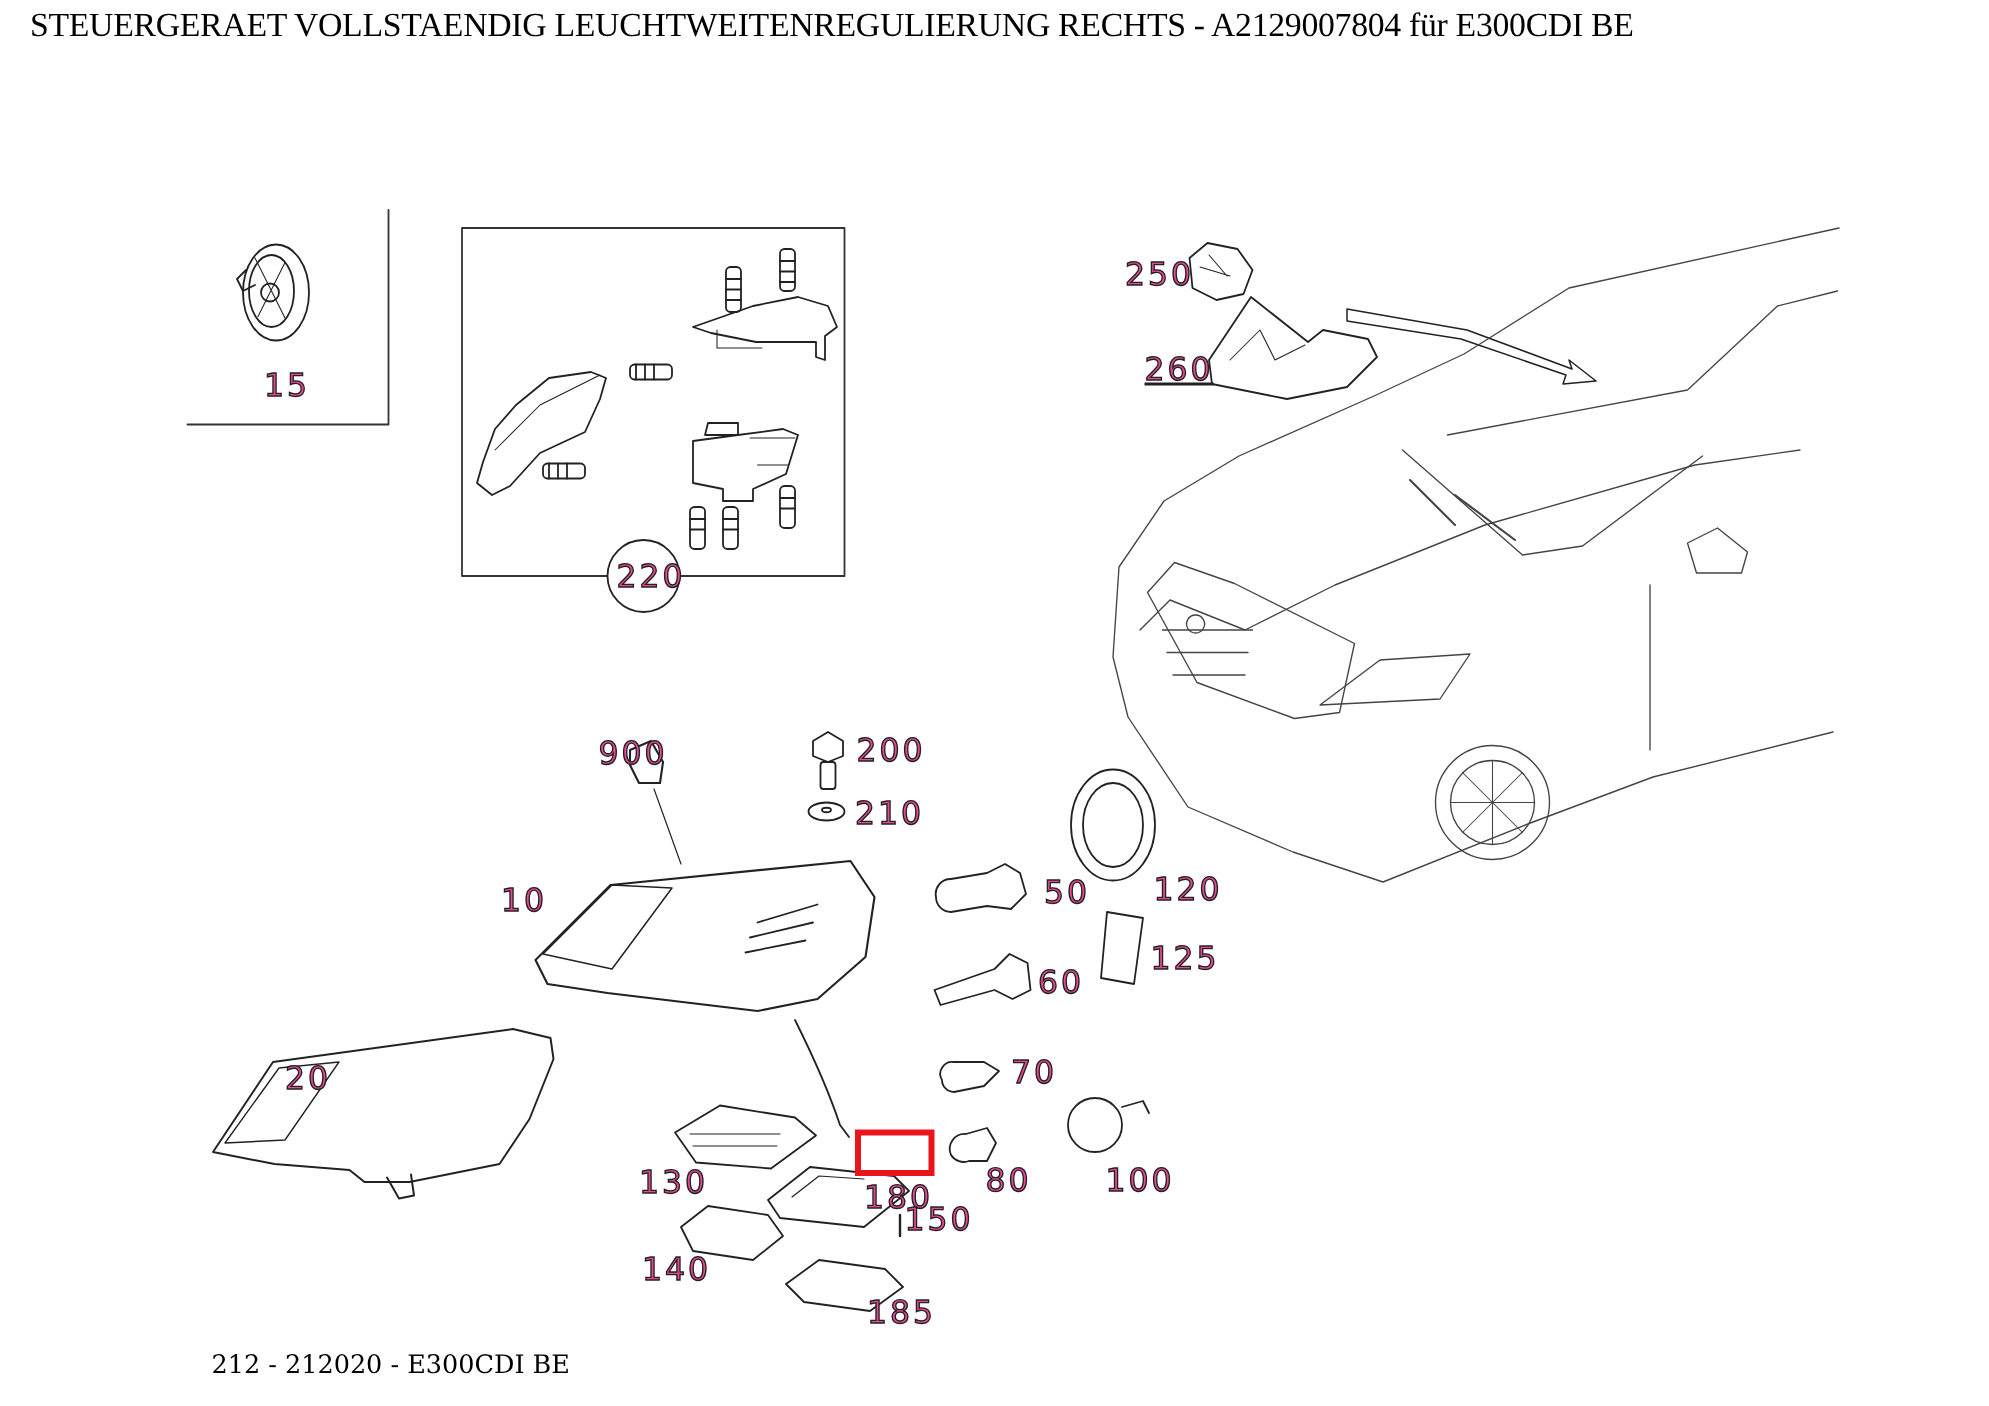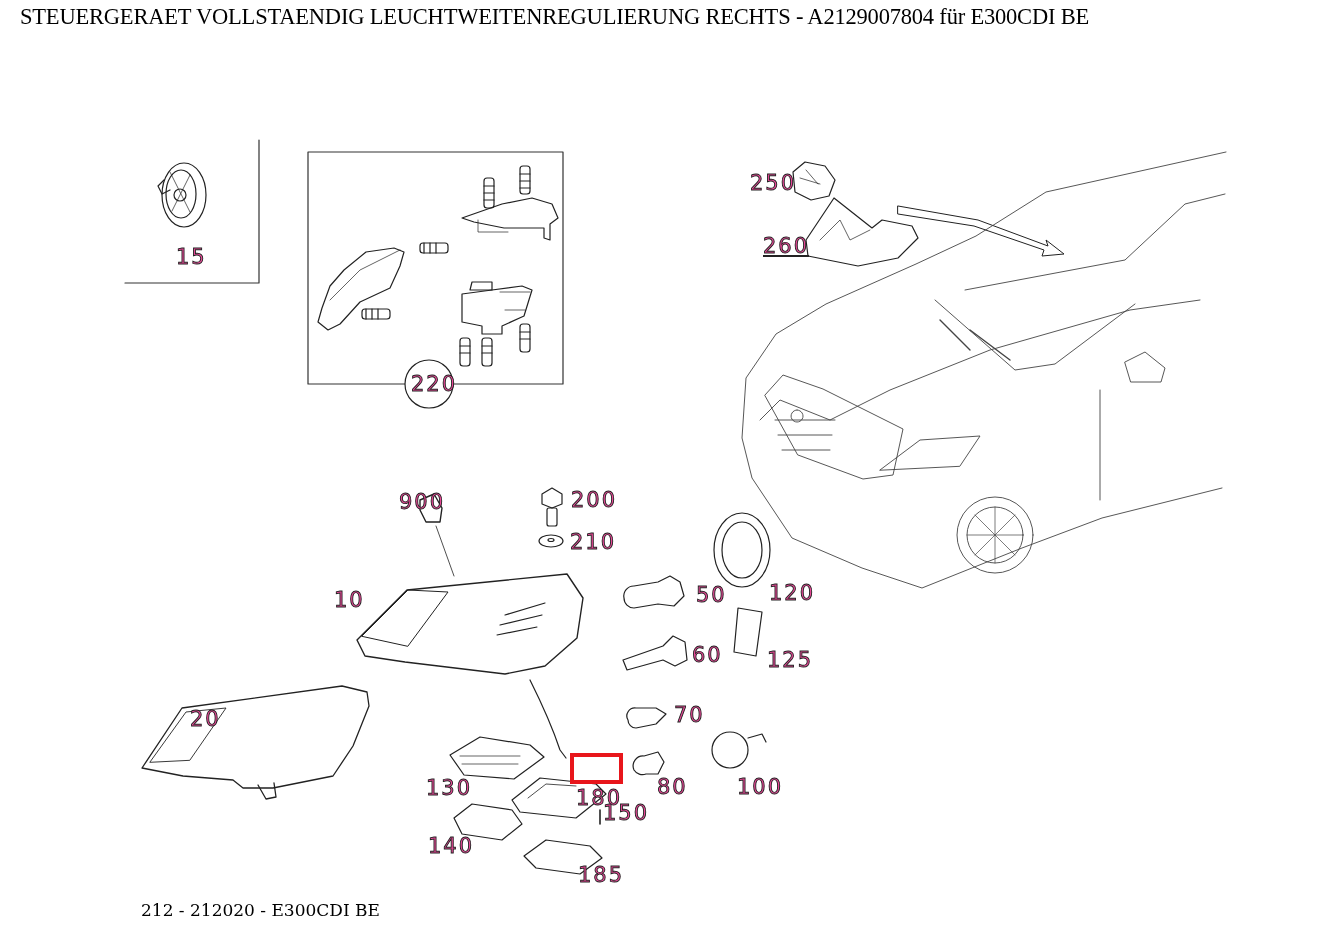--- a/index.html
+++ b/index.html
@@ -140,21 +140,21 @@
 <div class="callout" style="left:176px; top:247px;">15</div>
 <div class="callout" style="left:411px; top:374px;">220</div>
 <div class="callout" style="left:750px; top:173px;">250</div>
 <div class="callout" style="left:763px; top:236px;text-decoration:underline;">260</div>
 <div class="callout" style="left:377px; top:492px;margin-left:22px;">900</div>
 <div class="callout" style="left:571px; top:490px;">200</div>
 <div class="callout" style="left:570px; top:532px;">210</div>
 <div class="callout" style="left:334px; top:570px;margin-top:20px;">10</div>
 <div class="callout" style="left:696px; top:585px;">50</div>
 <div class="callout" style="left:769px; top:583px;">120</div>
-<div class="callout" style="left:767px; top:650px;">125</div>
+<div class="callout" style="left:767px; top:629px;">125</div>
 <div class="callout" style="left:692px; top:645px;">60</div>
 <div class="callout" style="left:190px; top:665px;margin-top:44px;">20</div>
 <div class="callout" style="left:674px; top:705px;">70</div>
 <div class="callout" style="left:576px; top:788px;">180</div>
 <div class="callout" style="left:426px; top:778px;">130</div>
 <div class="callout" style="left:657px; top:777px;">80</div>
 <div class="callout" style="left:737px; top:777px;">100</div>
 <div class="callout" style="left:603px; top:803px;">150</div>
 <div class="callout" style="left:428px; top:836px;">140</div>
 <div class="callout" style="left:578px; top:865px;">185</div>

